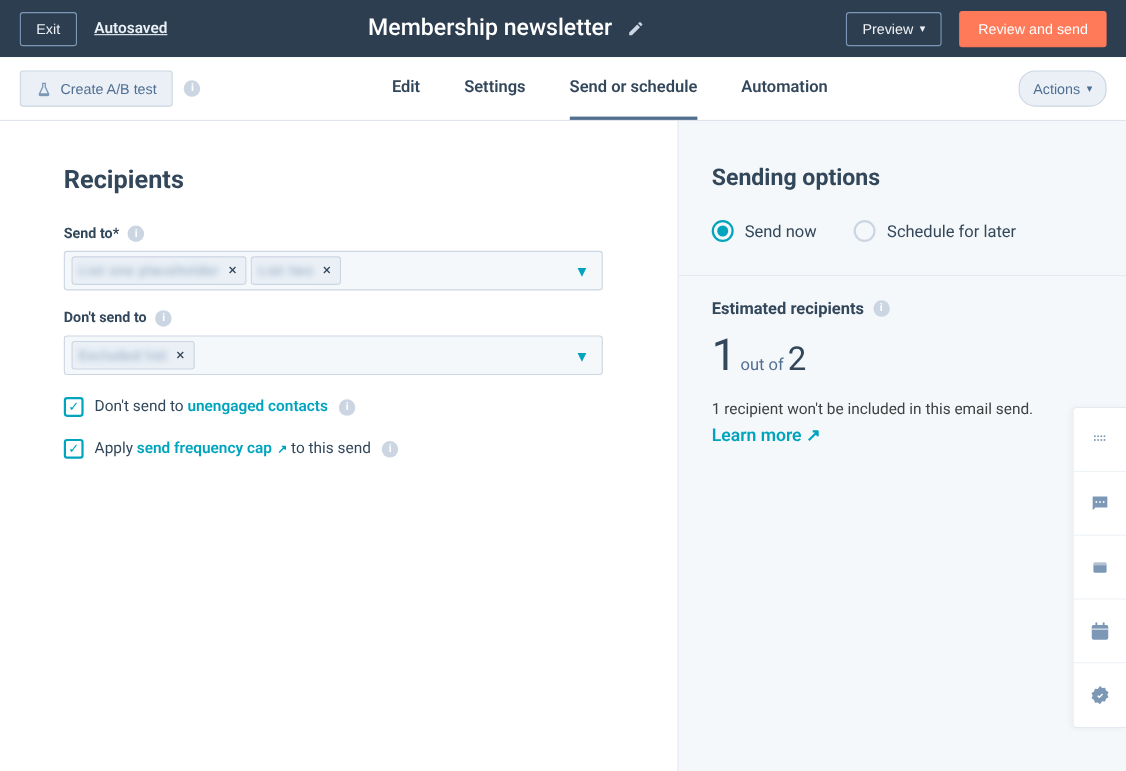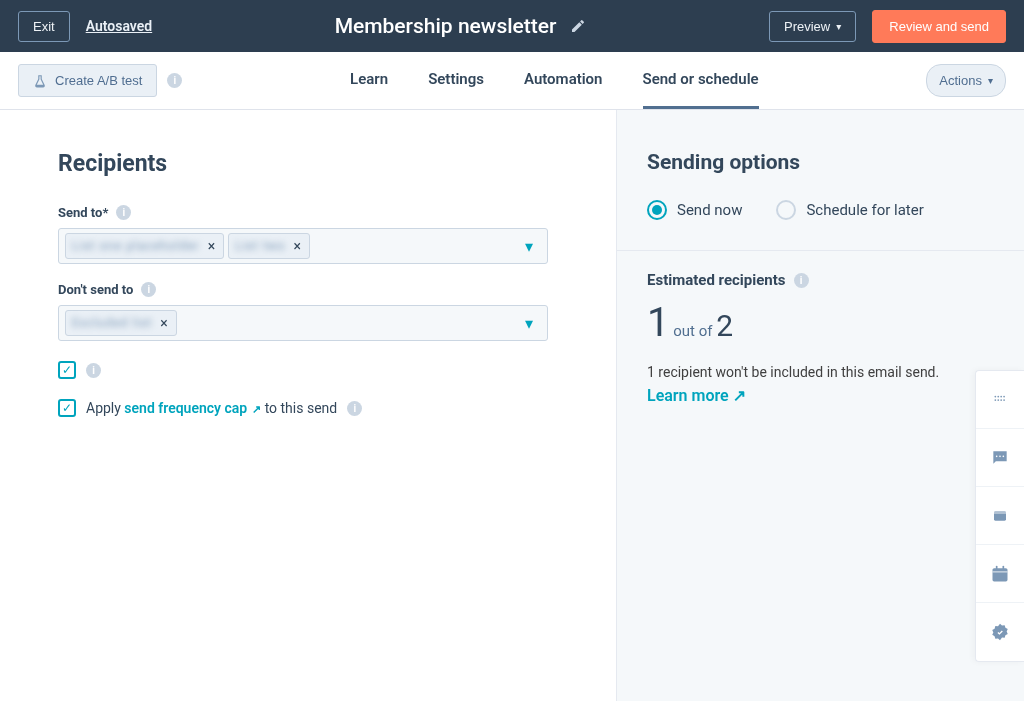--- a/index.html
+++ b/index.html
@@ -133,24 +133,24 @@
   <button class="ab-btn">
     <span>
       <svg width="14" height="14" viewBox="0 0 24 24" fill="#7c98b6">
           <path d="M9 2v6.5L4 19a3 3 0 0 0 2.7 4.3h10.6A3 3 0 0 0 20 19l-5-10.5V2h-6zm2 2h2v5l4.5 9.5H6.5L11 9V4z"></path>
         </svg>
     </span>
     <span>Create A/B test</span>
   </button>
   <span style="margin-left:10px;" class="info-icon">i</span>
   <div class="tabs">
-    <div class="tab">Learn</div>
+    <div class="tab">Edit</div>
     <div class="tab">Settings</div>
+    <div class="tab active">Send or schedule</div>
     <div class="tab">Automation</div>
-    <div class="tab active">Send or schedule</div>
   </div>
   <button class="actions-btn">
     <span>Actions</span>
     <span class="chev">▾</span>
   </button>
 </div>
 
 <div class="main">
   <div class="left">
     <h2 class="section">Recipients</h2>
@@ -178,20 +178,23 @@
     <div class="multiselect">
       <div class="chip">
         <span class="blur">Excluded list</span>
         <span class="x">×</span>
       </div>
       <span class="caret">▾</span>
     </div>
 
     <div class="check-row">
       <span class="checkbox">✓</span>
+      <span>
+        <span>Don't send to </span><span class="link">unengaged contacts</span>
+      </span>
       <span class="info-icon">i</span>
     </div>
 
     <div class="check-row">
       <span class="checkbox">✓</span>
       <span>
         <span>Apply </span><span class="link"><span>send frequency cap</span><span class="ext-icon"> ↗</span></span><span> to this send</span>
       </span>
       <span class="info-icon">i</span>
     </div>

